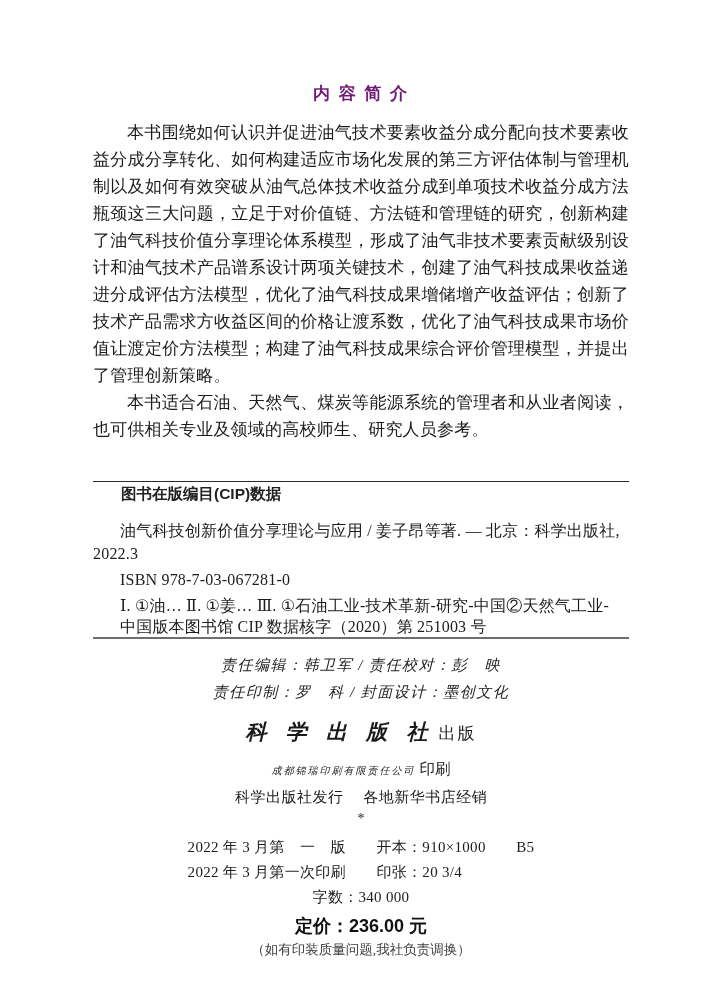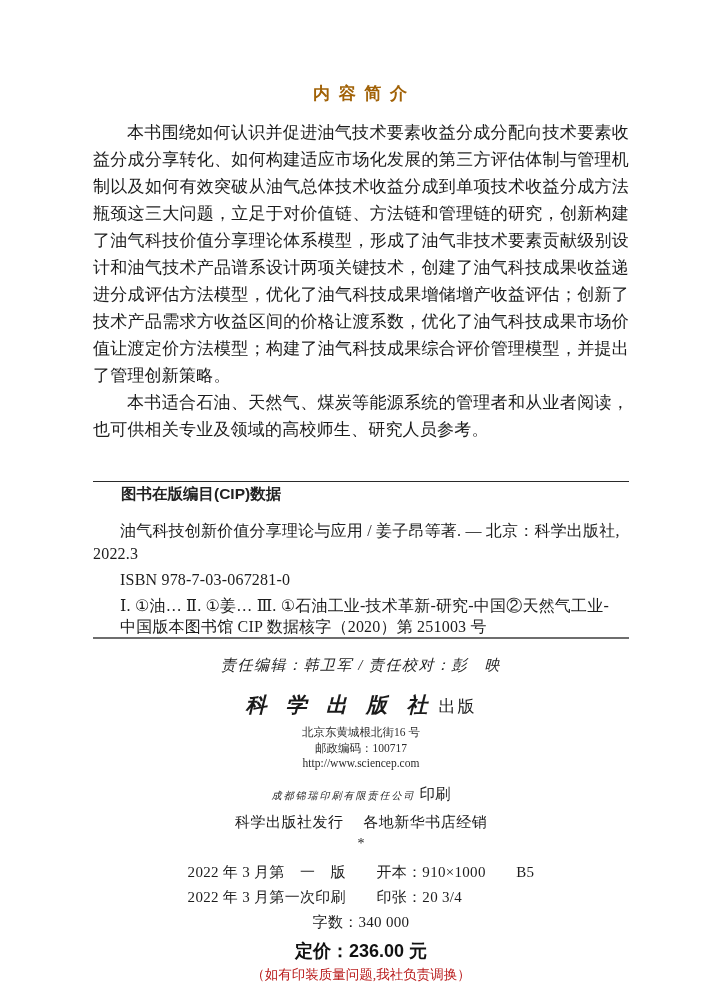--- a/index.html
+++ b/index.html
@@ -19,21 +19,21 @@
   }
 
   
   .intro-title {
     text-align: center;
     font-family: "Liberation Sans", "DejaVu Sans", sans-serif;
     font-weight: 700;
     font-size: 17px;
     line-height: 20px;
     letter-spacing: 2px;
-    color: #a16207;
+    color: #701a75;
   }
   .intro-para {
     margin-top: 15px;
     font-size: 17px;
     line-height: 27px;
     text-align: justify;
     text-indent: 2em;
     letter-spacing: 0.2px;
   }
   .intro-para + .intro-para { margin-top: 0; }
@@ -107,21 +107,21 @@
     font-weight: 700;
     font-size: 18px;
     line-height: 24px;
     color: #111;
   }
   .note-line {
     margin-top: 3px;
     text-align: center;
     font-size: 13.5px;
     line-height: 18px;
-    color: #b91c1c;
+    color: #404040;
   }
 </style>
 </head>
 <body>
 
 <div class="page">
 
   <h1 class="intro-title">内 容 简 介</h1>
 
   <p class="intro-para">本书围绕如何认识并促进油气技术要素收益分成分配向技术要素收益分成分享转化、如何构建适应市场化发展的第三方评估体制与管理机制以及如何有效突破从油气总体技术收益分成到单项技术收益分成方法瓶颈这三大问题，立足于对价值链、方法链和管理链的研究，创新构建了油气科技价值分享理论体系模型，形成了油气非技术要素贡献级别设计和油气技术产品谱系设计两项关键技术，创建了油气科技成果收益递进分成评估方法模型，优化了油气科技成果增储增产收益评估；创新了技术产品需求方收益区间的价格让渡系数，优化了油气科技成果市场价值让渡定价方法模型；构建了油气科技成果综合评价管理模型，并提出了管理创新策略。</p>
@@ -135,34 +135,30 @@
     <div class="cip-line">2022.3</div>
     <div class="cip-line cip-indent cip-isbn">ISBN 978-7-03-067281-0</div>
     <div class="cip-line cip-indent cip-class-1">Ⅰ. ①油… Ⅱ. ①姜… Ⅲ. ①石油工业-技术革新-研究-中国②天然气工业-</div>
     <div class="cip-line cip-indent cip-record">中国版本图书馆 CIP 数据核字（2020）第 251003 号</div>
   </div>
 
   <hr class="rule rule-thick">
 
   <div class="staff">
     <div>责任编辑：韩卫军 / 责任校对：彭　映</div>
+    <div>责任印制：罗　科 / 封面设计：墨创文化</div>
   </div>
 
   <div class="imprint">
 
     <div class="pub-line">
       <span class="pub-name">科 学 出 版 社</span>
       <span class="pub-suffix">出版</span>
     </div>
 
-    <div class="addr-block">
-      <div>北京东黄城根北街16 号</div>
-      <div>邮政编码：100717</div>
-      <div>http://www.sciencep.com</div>
-    </div>
 
     <div class="printer-line">
       <span class="printer-name">成都锦瑞印刷有限责任公司</span>
       <span class="printer-suffix">印刷</span>
     </div>
 
     <div class="distribution">科学出版社发行　 各地新华书店经销</div>
 
     <div class="asterisk">*</div>
 

